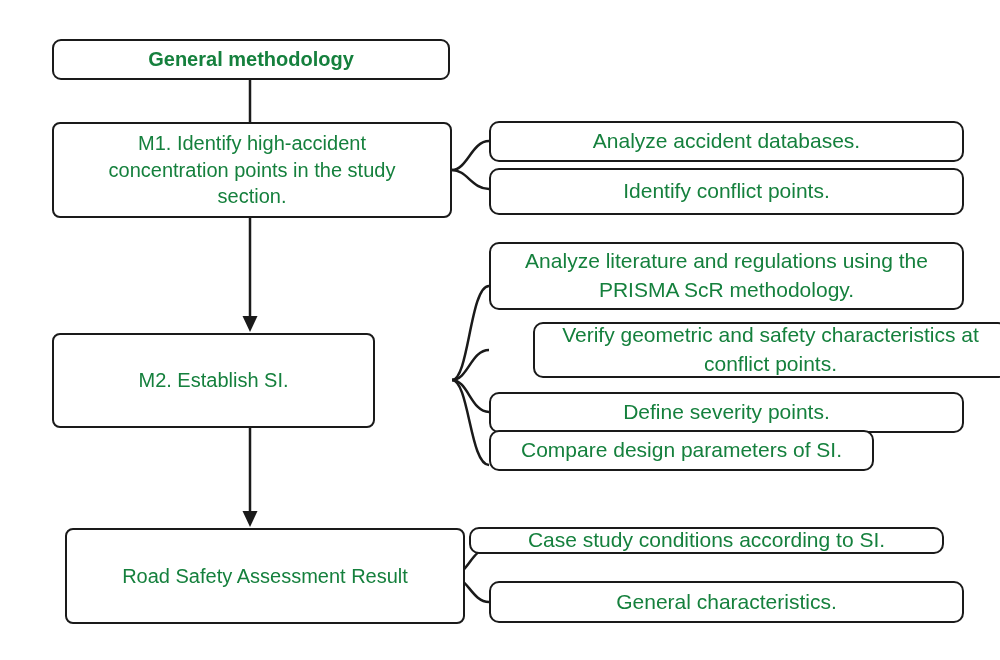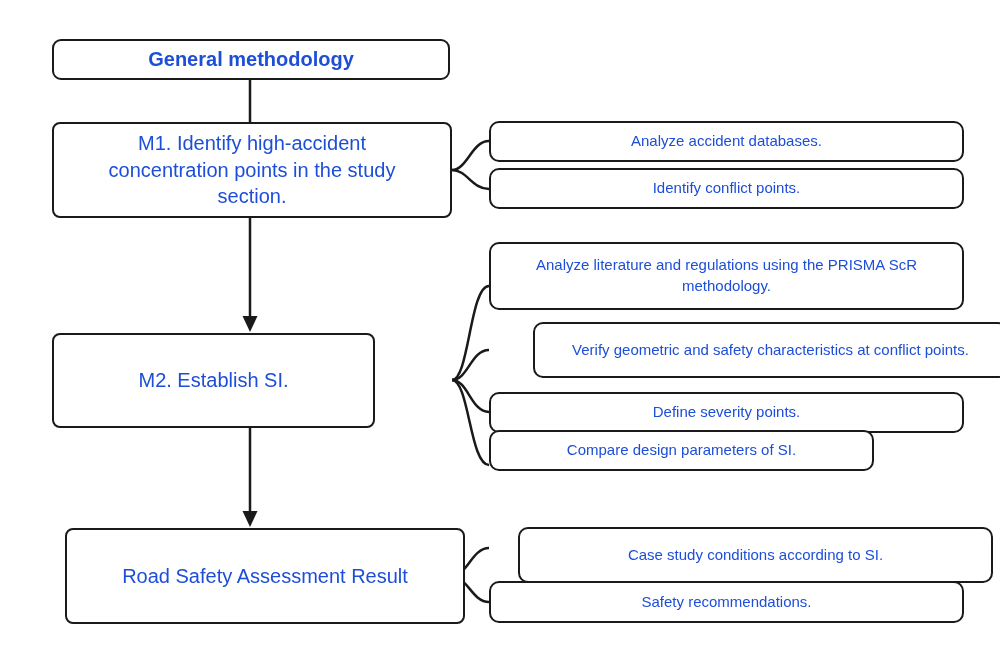--- a/index.html
+++ b/index.html
@@ -6,21 +6,21 @@
     margin: 0;
     padding: 0;
     background: #ffffff;
   }
   .canvas {
     position: relative;
     width: 1000px;
     height: 660px;
     background: #ffffff;
     font-family: "Liberation Sans", sans-serif;
-    color: #1d4ed8;
+    color: #15803d;
     overflow: hidden;
   }
   .node {
     position: absolute;
     display: flex;
     align-items: center;
     justify-content: center;
     text-align: center;
     background: #ffffff;
     border: 2.5px solid #1a1a1a;
@@ -34,21 +34,21 @@
   }
   .main-node {
     border-radius: 8px;
     font-size: 20px;
     line-height: 1.32;
     padding: 4px 24px;
   }
   .sub-node {
     border-radius: 10px;
     border-width: 2.25px;
-    font-size: 15px;
+    font-size: 21px;
     line-height: 1.38;
     padding: 2px 12px;
   }
   svg.connectors {
     position: absolute;
     left: 0;
     top: 0;
     display: block;
   }
   svg.connectors path, svg.connectors line {
@@ -100,37 +100,37 @@
     <span>M2. Establish SI.</span>
   </div>
 
   <div class="node main-node" style="left:65px; top:528px; width:400px; height:96px;">
     <span>Road Safety Assessment Result</span>
   </div>
 
   <div class="node sub-node" style="left:489px; top:121px; width:475px; height:41px;">
     <span>Analyze accident databases.</span>
   </div>
-  <div class="node sub-node" style="left:489px; top:168px; width:475px; height:41px;">
+  <div class="node sub-node" style="left:489px; top:168px; width:475px; height:47px;">
     <span>Identify conflict points.</span>
   </div>
 
   <div class="node sub-node" style="left:489px; top:242px; width:475px; height:68px;">
     <span>Analyze literature and regulations using the PRISMA ScR methodology.</span>
   </div>
   <div class="node sub-node" style="left:489px; top:322px; width:475px; height:56px;margin-left:44px;">
     <span>Verify geometric and safety characteristics at conflict points.</span>
   </div>
   <div class="node sub-node" style="left:489px; top:392px; width:475px; height:41px;">
     <span>Define severity points.</span>
   </div>
   <div class="node sub-node" style="left:489px; top:430px; width:385px; height:41px;">
     <span>Compare design parameters of SI.</span>
   </div>
 
-  <div class="node sub-node" style="left:518px; top:527px; width:475px; height:56px;align-items:center;">
+  <div class="node sub-node" style="left:469px; top:527px; width:475px; height:27px;align-items:center;">
     <span>Case study conditions according to SI.</span>
   </div>
   <div class="node sub-node" style="left:489px; top:581px; width:475px; height:42px;">
-    <span>Safety recommendations.</span>
+    <span>General characteristics.</span>
   </div>
 
 </div>
 
 </body></html>

